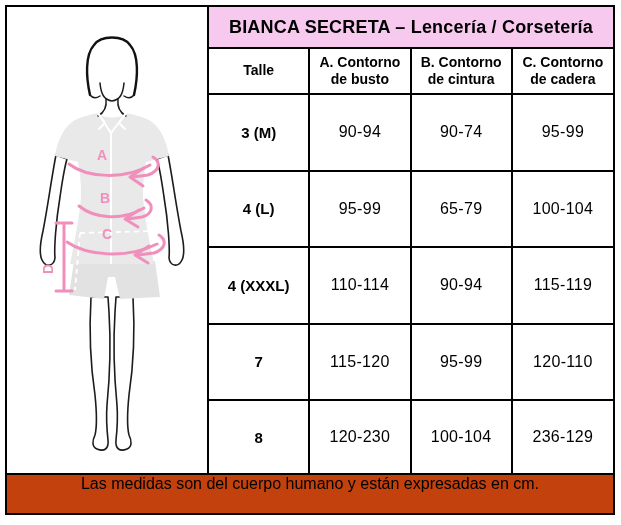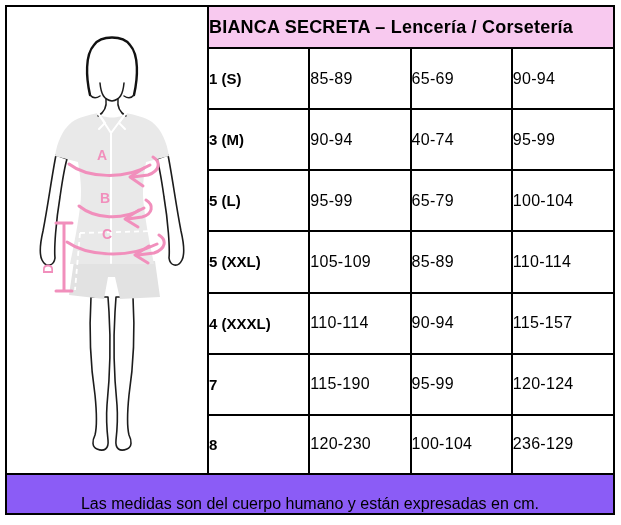--- a/index.html
+++ b/index.html
@@ -17,39 +17,39 @@
   
   .figure-panel { grid-column:1; grid-row:1; position:relative; overflow:hidden; }
   .figure-panel svg { display:block; width:100%; height:100%; }
 
   
   .table-panel { grid-column:2; grid-row:1; }
   table.size-table {
     width:100%; height:100%; border-collapse:collapse; table-layout:fixed;
   }
   .size-table td, .size-table th {
-    border:2px solid #000; text-align:left; vertical-align:middle; padding:0 0;
+    border:2px solid #000; text-align:center; vertical-align:middle; padding:0 0;
   }
   .size-table tr:first-child td { border-top:none; }
   .size-table tr:last-child td { border-bottom:none; }
   .size-table td:last-child, .size-table th:last-child { border-right:none; }
   td.title-cell {
     background:#F8C9EF; font-weight:bold; font-size:18px; height:40px;
     letter-spacing:0.2px;
   }
   tr.head-row th { font-weight:bold; font-size:14px; height:44px; line-height:1.25; }
   tr.head-row th .l2:empty { display:none; }
   td.size-label { font-weight:bold; font-size:15px; }
   td.value { font-size:16px; letter-spacing:0.3px; }
 
   
   .footer {
     grid-column:1 / 3; grid-row:2; border-top:2px solid #000;
-    display:flex; align-items:flex-end; justify-content:center;
-    font-size:16px; background:#8b5cf6;
+    display:flex; align-items:flex-start; justify-content:center;
+    font-size:16px; background:#c2410c;
   }
 
   
   .skin { fill:#fff; stroke:#1c1c1c; stroke-width:1.6; stroke-linejoin:round; }
   .hair { fill:#fff; stroke:#111; stroke-width:2.4; stroke-linecap:round; }
   .thin { fill:none; stroke:#1c1c1c; stroke-width:1.5; stroke-linecap:round; }
   .garment { fill:#E9E9E9; }
   .shorts-fill { fill:#E2E2E2; }
   .white-line { stroke:#fff; stroke-width:2; fill:none; stroke-linecap:round; }
   .dash { stroke:#fff; stroke-width:1.8; fill:none; stroke-dasharray:5 4; }
@@ -117,55 +117,61 @@
       </g>
     </svg>
   </div>
 
   <div class="table-panel">
     <table class="size-table">
       <tbody>
           <tr>
         <td class="title-cell" colspan="4">BIANCA SECRETA – Lencería / Corsetería</td>
       </tr>
-      <tr>
-        <td class="size-label">1 (S)</td>
-        <td class="value">85-89</td>
-        <td class="value">65-69</td>
-        <td class="value">90-94</td>
+      <tr class="head-row">
+        <th>
+          <span class="l1">Talle</span><br>
+          
+        </th>
+        <th>
+          <span class="l1">A. Contorno</span><br>
+          <span class="l2">de busto</span>
+        </th>
+        <th>
+          <span class="l1">B. Contorno</span><br>
+          <span class="l2">de cintura</span>
+        </th>
+        <th>
+          <span class="l1">C. Contorno</span><br>
+          <span class="l2">de cadera</span>
+        </th>
       </tr>
       <tr>
         <td class="size-label">3 (M)</td>
         <td class="value">90-94</td>
-        <td class="value">40-74</td>
+        <td class="value">90-74</td>
         <td class="value">95-99</td>
       </tr>
       <tr>
-        <td class="size-label">5 (L)</td>
+        <td class="size-label">4 (L)</td>
         <td class="value">95-99</td>
         <td class="value">65-79</td>
         <td class="value">100-104</td>
       </tr>
       <tr>
-        <td class="size-label">5 (XXL)</td>
-        <td class="value">105-109</td>
-        <td class="value">85-89</td>
-        <td class="value">110-114</td>
-      </tr>
-      <tr>
         <td class="size-label">4 (XXXL)</td>
         <td class="value">110-114</td>
         <td class="value">90-94</td>
-        <td class="value">115-157</td>
+        <td class="value">115-119</td>
       </tr>
       <tr>
         <td class="size-label">7</td>
-        <td class="value">115-190</td>
+        <td class="value">115-120</td>
         <td class="value">95-99</td>
-        <td class="value">120-124</td>
+        <td class="value">120-110</td>
       </tr>
       <tr>
         <td class="size-label">8</td>
         <td class="value">120-230</td>
         <td class="value">100-104</td>
         <td class="value">236-129</td>
       </tr>
     </tbody>
       </table>
   </div>

